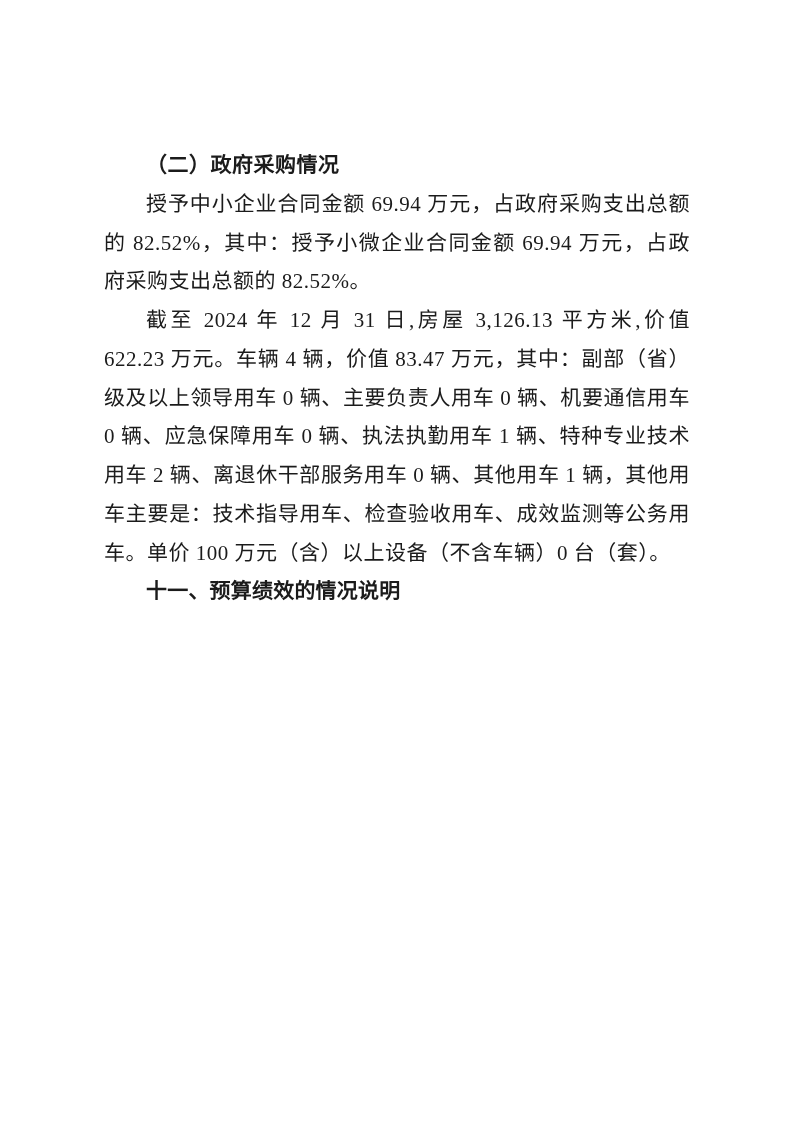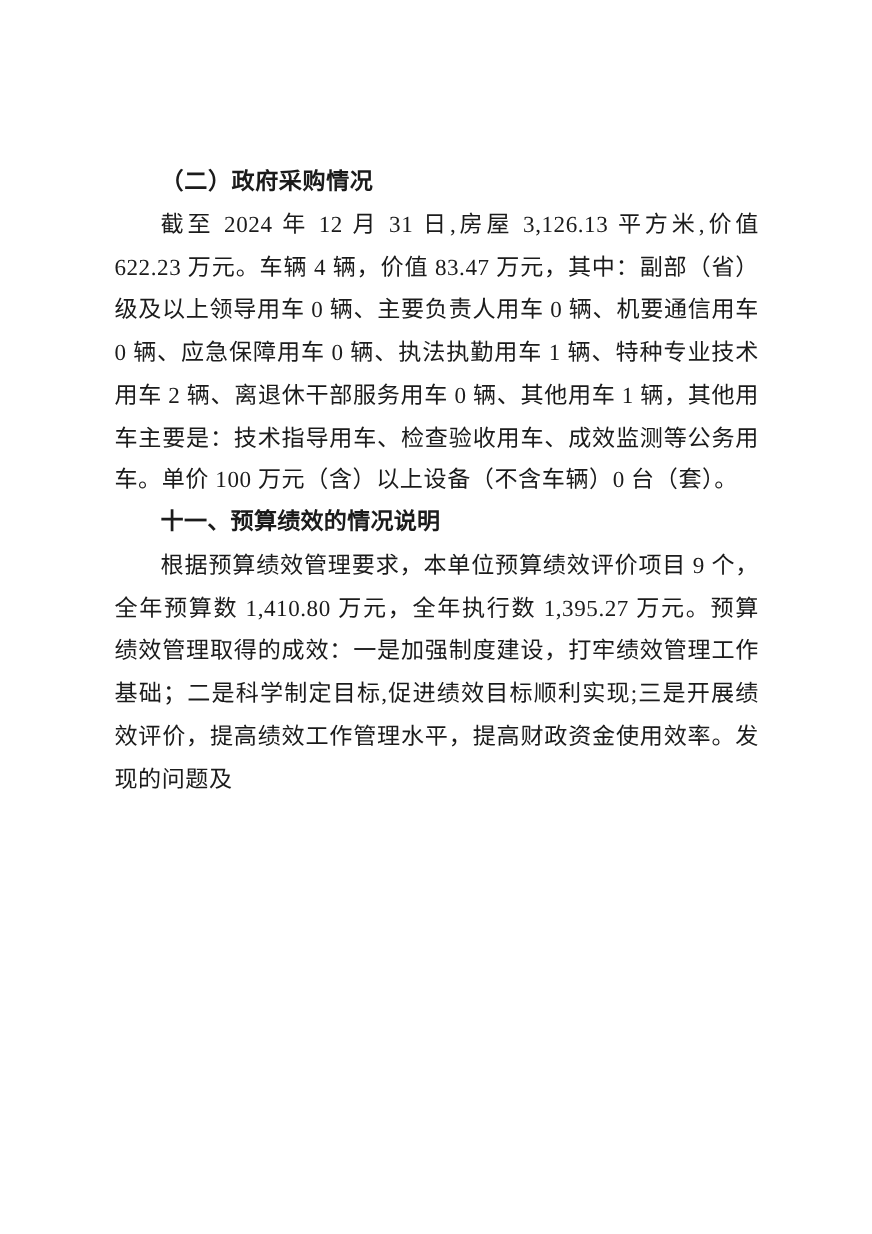--- a/index.html
+++ b/index.html
@@ -56,18 +56,18 @@
     color: #2a2a2a;
     font-family: "Liberation Serif", "DejaVu Serif", serif;
   }
 </style>
 </head>
 <body>
 
 <div class="page">
   <div class="content">
     <h2 class="heading-kai">（二）政府采购情况</h2>
+    <p>授予中小企业合同金额 69.94 万元，占政府采购支出总额的 82.52%，其中：授予小微企业合同金额 69.94 万元，占政府采购支出总额的 82.52%。</p>
     <p>截至 2024 年 12 月 31 日,房屋 3,126.13 平方米,价值 622.23 万元。车辆 4 辆，价值 83.47 万元，其中：副部（省）级及以上领导用车 0 辆、主要负责人用车 0 辆、机要通信用车 0 辆、应急保障用车 0 辆、执法执勤用车 1 辆、特种专业技术用车 2 辆、离退休干部服务用车 0 辆、其他用车 1 辆，其他用车主要是：技术指导用车、检查验收用车、成效监测等公务用车。单价 100 万元（含）以上设备（不含车辆）0 台（套）。</p>
     <h2 class="heading-hei">十一、预算绩效的情况说明</h2>
-    <p>根据预算绩效管理要求，本单位预算绩效评价项目 9 个，全年预算数 1,410.80 万元，全年执行数 1,395.27 万元。预算绩效管理取得的成效：一是加强制度建设，打牢绩效管理工作基础；二是科学制定目标,促进绩效目标顺利实现;三是开展绩效评价，提高绩效工作管理水平，提高财政资金使用效率。发现的问题及</p>
   </div>
   <div class="page-number">17</div>
 </div>
 
 </body></html>

